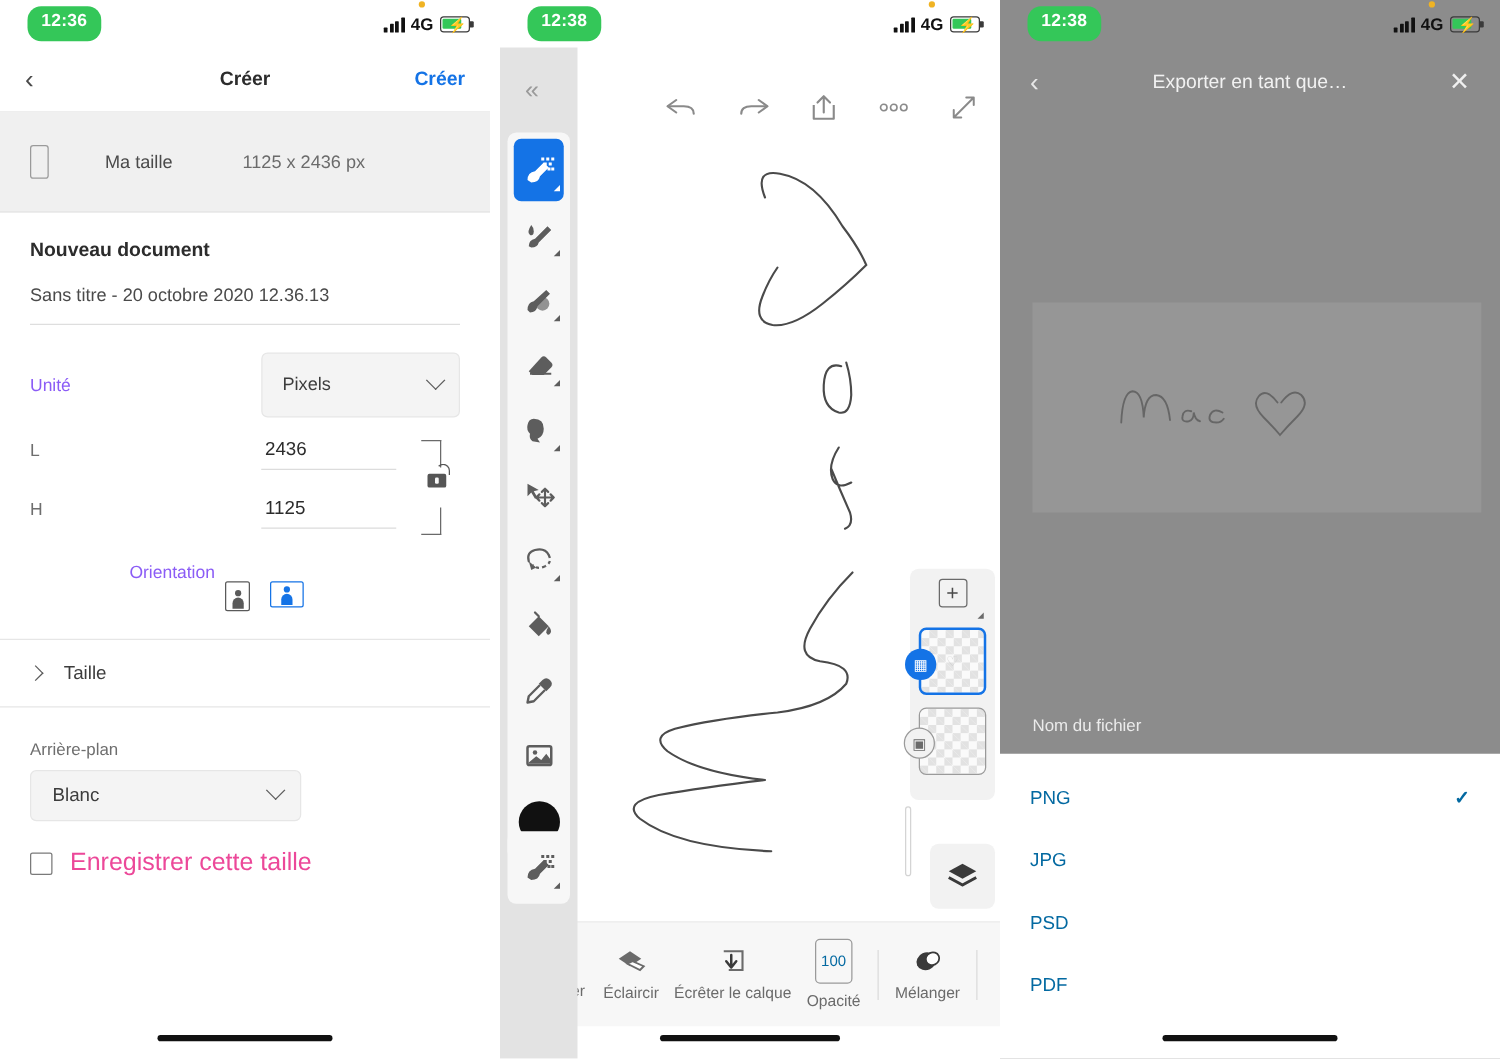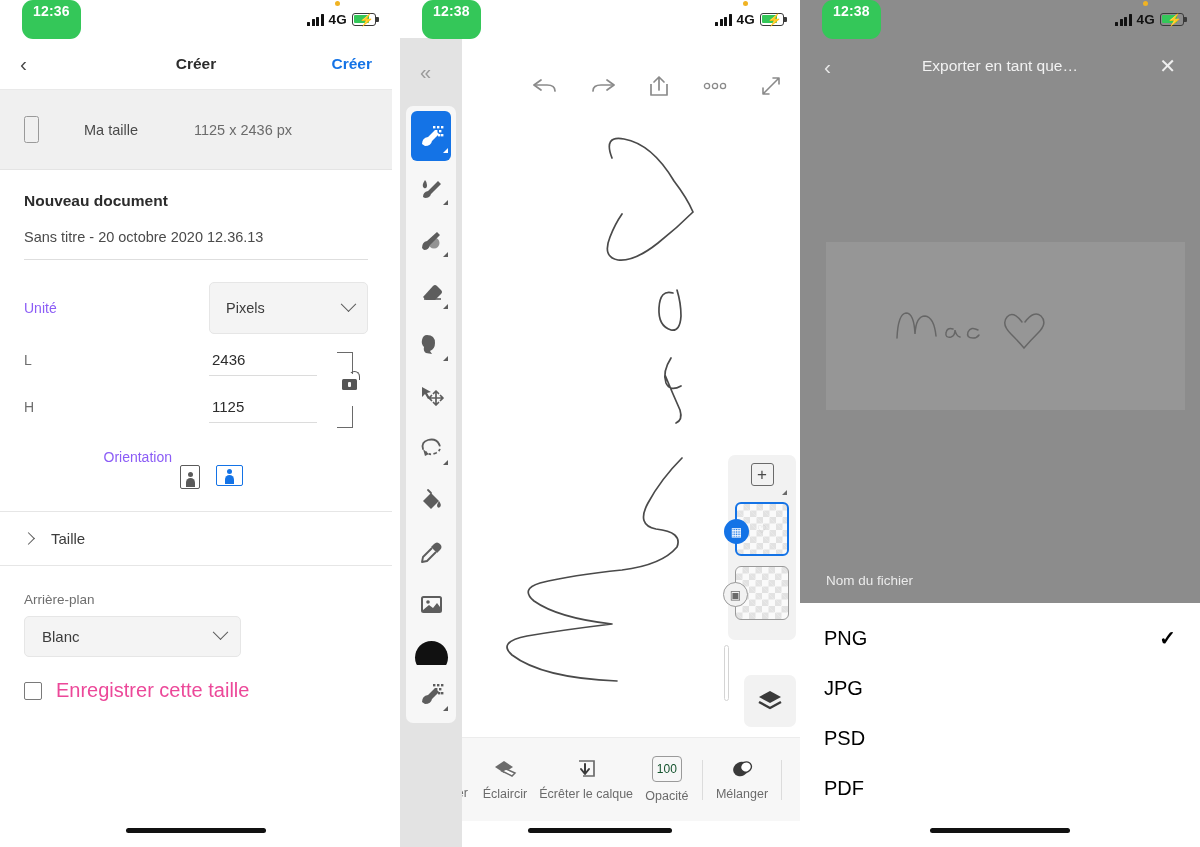--- a/index.html
+++ b/index.html
@@ -18,21 +18,21 @@
   .p3 { width: 400px; }
 
   
   .statusbar {
     height: 38px; display: flex; align-items: center;
     justify-content: space-between; padding: 0 16px 0 22px;
     position: relative; z-index: 6;
   }
   .clock-pill {
     background: #34c759; color: #fff; font-size: 14px; font-weight: bold;
-    border-radius: 11px; padding: 3px 11px 20px; letter-spacing: .2px;
+    border-radius: 11px; padding: 3px 11px 9px; letter-spacing: .2px;
   }
   .status-right { display: flex; align-items: center; gap: 5px; position: relative; }
   .yellow-dot {
     position: absolute; top: -11px; right: 36px;
     width: 5px; height: 5px; border-radius: 50%; background: #f0b323;
   }
   .bars { display: flex; align-items: flex-end; gap: 1.5px; height: 13px; }
   .bars i { width: 3px; background: #111; display: block; border-radius: .5px; }
   .bars i:nth-child(1){height:4px}.bars i:nth-child(2){height:6.5px}
   .bars i:nth-child(3){height:9px}.bars i:nth-child(4){height:12px}
@@ -234,23 +234,23 @@
     position: absolute; left: 0; right: 0; bottom: 26px; height: 84px;
     background: #f7f7f7; border-top: 1px solid #ececec;
     display: flex; align-items: center; padding: 0 12px; overflow: hidden;
   }
   .bb-item {
     display: flex; flex-direction: column; align-items: center; gap: 7px;
     cursor: pointer; color: #6b6b6b; min-width: 0; padding: 0 10px;
   }
   .bb-item .lbl { font-size: 12.5px; color: #6b6b6b; white-space: nowrap; }
   .bb-opacity {
-    width: 30px; height: 26px; border: 1.5px solid #9a9a9a; border-radius: 4px;
+    width: 30px; height: 36px; border: 1.5px solid #9a9a9a; border-radius: 4px;
     display: flex; align-items: center; justify-content: center;
-    font-size: 12px; color: #14532d;
+    font-size: 12px; color: #0369a1;
   }
   .bb-div { width: 1px; height: 40px; background: #dcdcdc; margin: 0 6px; }
 
   
   .p3-overlay { position: absolute; inset: 0; background: #8c8c8c; }
   .navbar3 {
     position: relative; height: 56px; display: flex; align-items: center;
     padding: 0 24px; color: #efefef; z-index: 3;
   }
   .navbar3 .nav-title3 {
@@ -270,21 +270,21 @@
     color: #ebebeb; z-index: 3;
   }
   .format-list {
     position: absolute; left: 0; right: 0; top: 603px; bottom: 0;
     background: #fff; z-index: 3; padding-top: 10px;
   }
   .fmt-item {
     height: 50px; display: flex; align-items: center;
     padding: 0 24px; cursor: pointer; justify-content: space-between;
   }
-  .fmt-item span { font-size: 20px; color: #000000; }
+  .fmt-item span { font-size: 15px; color: #0369a1; }
   .fmt-check { color: #1473e6; font-size: 20px; font-weight: bold; }
 
   
   .home-ind {
     position: absolute; bottom: 14px; left: 50%; transform: translateX(-50%);
     width: 140px; height: 5px; background: #111; border-radius: 3px; z-index: 8;
   }
   .p2 .home-ind { width: 144px; }
 </style>
 </head>

